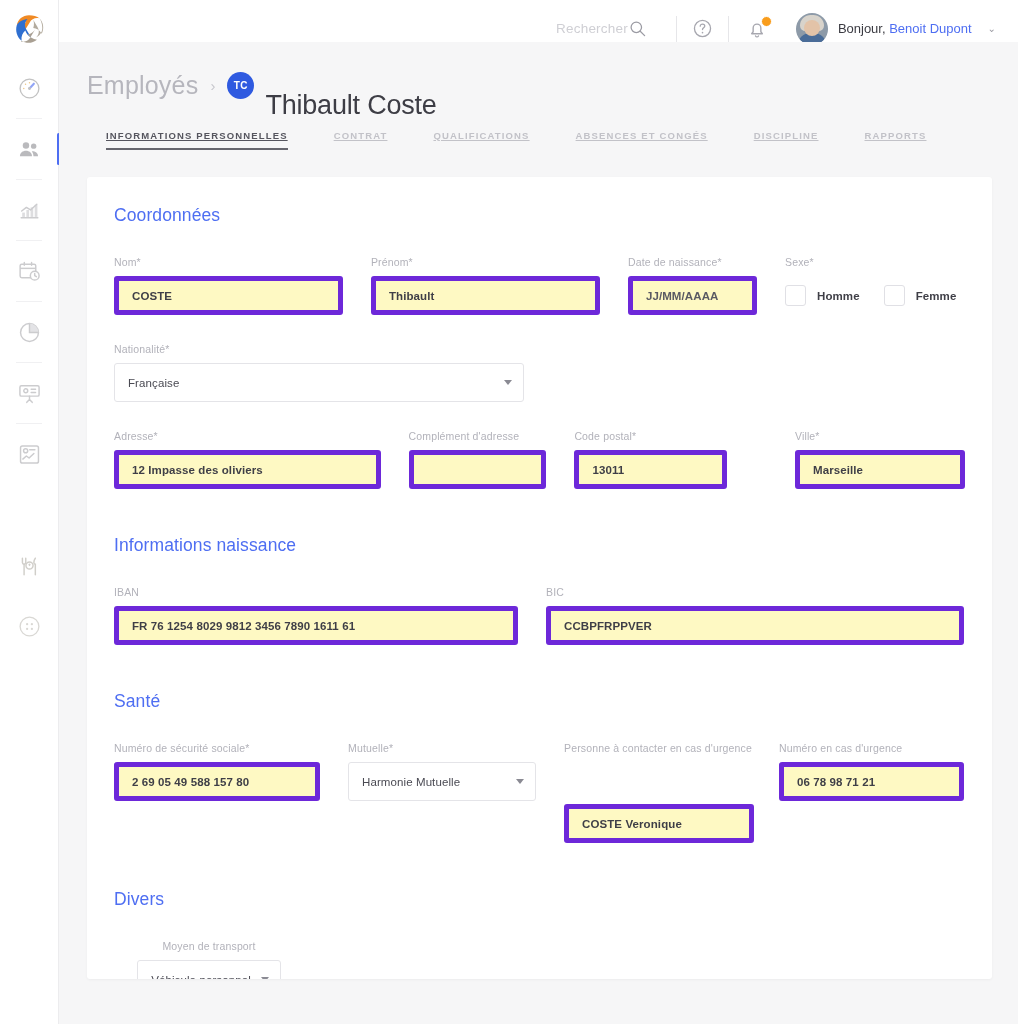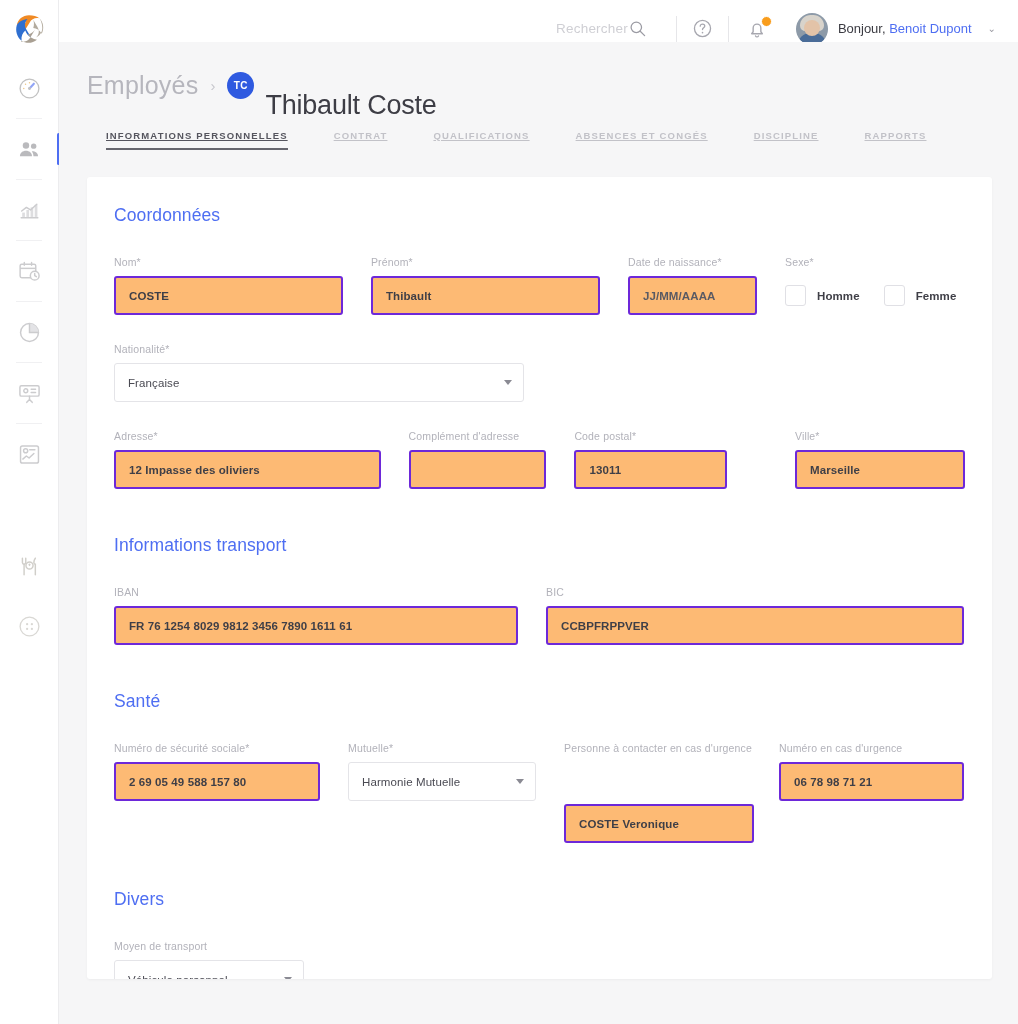--- a/index.html
+++ b/index.html
@@ -159,23 +159,23 @@
   .row { display: flex; }
   .row + .row { margin-top: 28px; }
 
   .field { display: flex; flex-direction: column; }
   .flabel {
     font-size: 10.5px; color: #b2b2ba; letter-spacing: .15px;
     margin-bottom: 8px; white-space: nowrap;
   }
   .finput {
     height: 39px;
-    border: 2px solid #6d28d9;
+    border: 5px solid #6d28d9;
     border-radius: 3px;
-    background: #fdba74;
+    background: #fef9c3;
     display: flex; align-items: center;
     padding: 0 13px;
     font-size: 11.5px; color: #3f3f47; font-weight: 600;
     letter-spacing: .1px;
     white-space: nowrap; overflow: hidden;
   }
   .finput.placeholder { color: #5a5a63; font-weight: 600; }
   .fselect {
     height: 39px;
     border: 1px solid #e4e4e8;
@@ -434,21 +434,21 @@
             <div class="finput">13011</div>
           </div>
           <div class="field" style="width:185px;margin-left:40px;">
             <div class="flabel">Ville*</div>
             <div class="finput">Marseille</div>
           </div>
         </div>
       </div>
 
       <div class="section">
-        <div class="section-title">Informations transport</div>
+        <div class="section-title">Informations naissance</div>
         <div class="row">
           <div class="field" style="width:404px;margin-right:28px;">
             <div class="flabel">IBAN</div>
             <div class="finput">FR 76 1254 8029 9812 3456 7890 1611 61</div>
           </div>
           <div class="field" style="width:418px;">
             <div class="flabel">BIC</div>
             <div class="finput">CCBPFRPPVER</div>
           </div>
         </div>
@@ -475,21 +475,21 @@
           <div class="field" style="width:185px;">
             <div class="flabel">Numéro en cas d'urgence</div>
             <div class="finput">06 78 98 71 21</div>
           </div>
         </div>
       </div>
 
       <div class="section">
         <div class="section-title">Divers</div>
         <div class="row">
-          <div class="field" style="width:190px;">
+          <div class="field" style="width:190px;align-items:center;">
             <div class="flabel">Moyen de transport</div>
             <div class="fselect">
               <span>Véhicule personnel</span>
               <span class="arrow"></span>
             </div>
           </div>
         </div>
       </div>
 
     </div>

